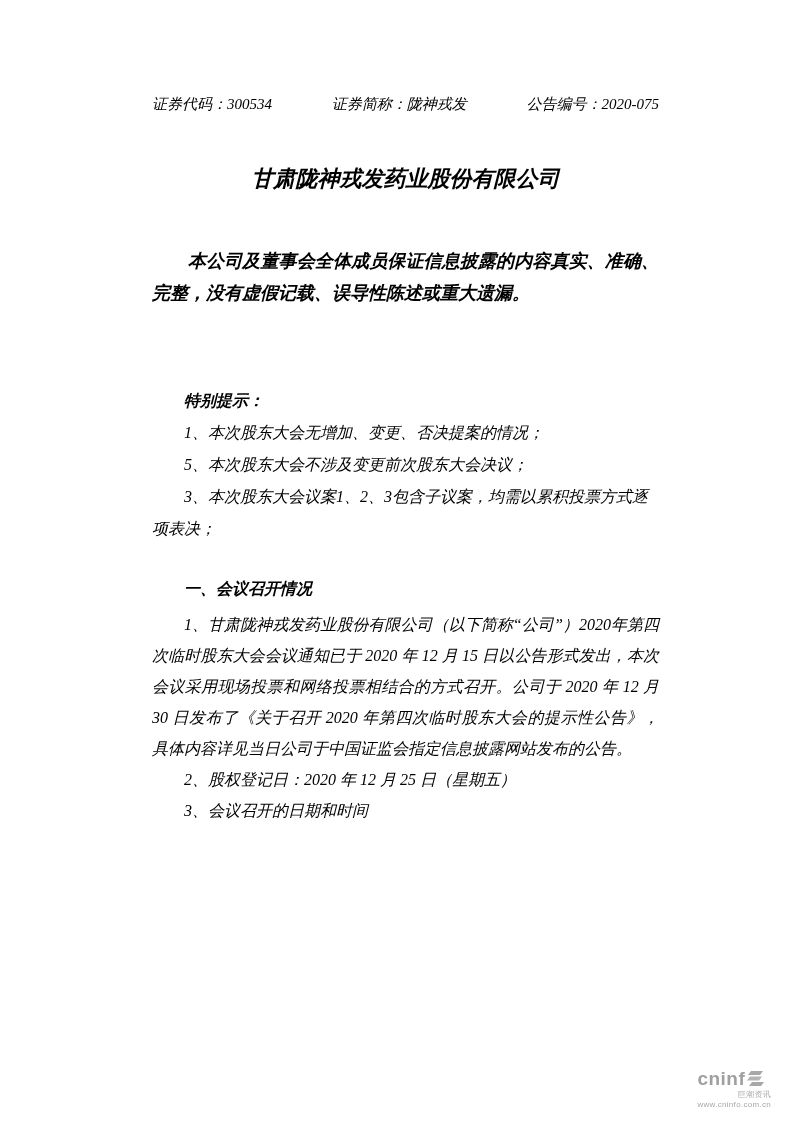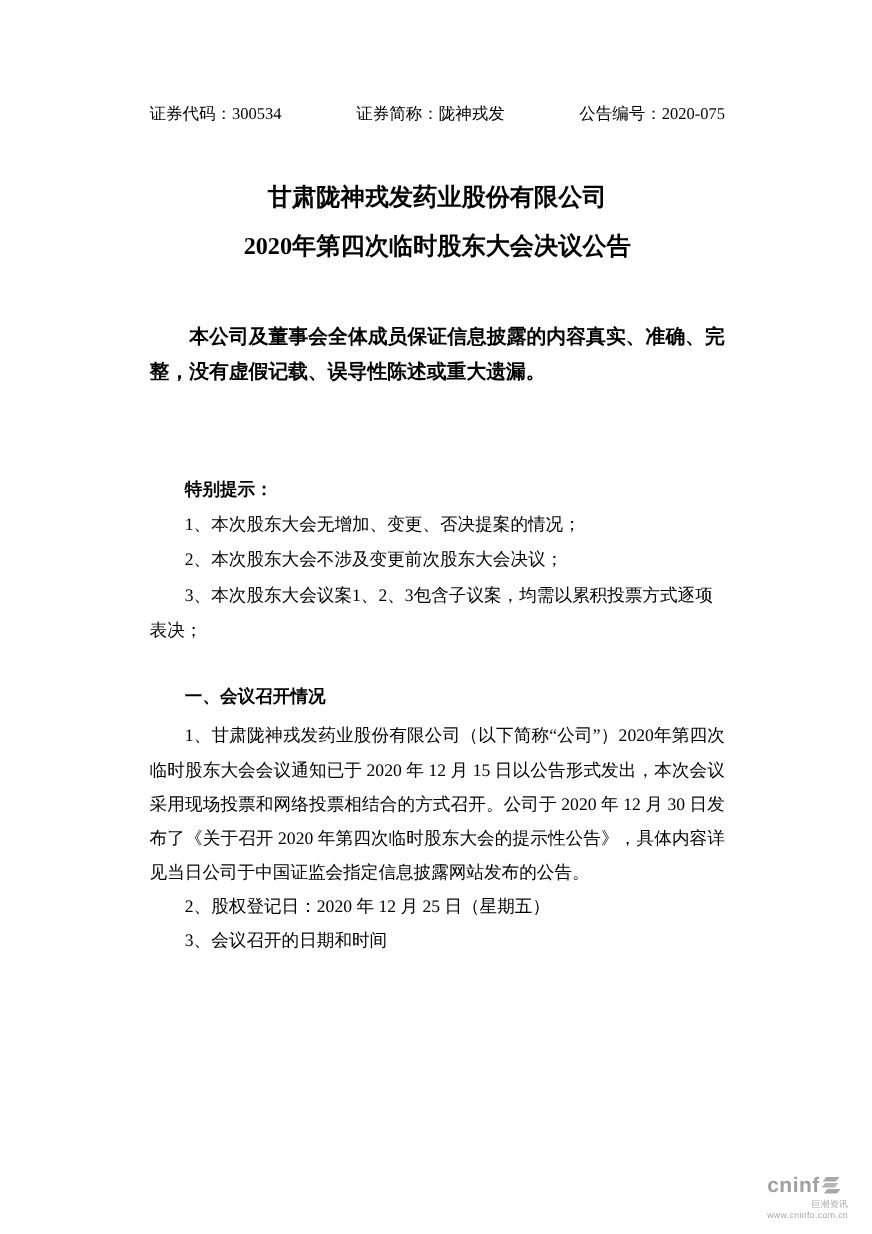--- a/index.html
+++ b/index.html
@@ -9,23 +9,24 @@
     height: 1122px;
     margin: 0 auto;
     background: #ffffff;
     font-family: "Liberation Serif", "DejaVu Serif", serif;
     color: #000000;
     overflow: hidden;
     box-sizing: border-box;
   }
   .content {
     position: absolute;
-    left: 136px;
+    left: 152px;
     right: 134px;
     top: 94px;
+    font-style: italic;
   }
   .doc-header {
     display: flex;
     justify-content: space-between;
     font-size: 15px;
     line-height: 20px;
     white-space: nowrap;
   }
   .title-block {
     margin-top: 42px;
@@ -106,29 +107,28 @@
   <div class="content">
 
     <div class="doc-header">
       <span>证券代码：300534</span>
       <span>证券简称：陇神戎发</span>
       <span>公告编号：2020-075</span>
     </div>
 
     <div class="title-block">
       <div>甘肃陇神戎发药业股份有限公司</div>
-      <div>2020年第四次临时股东大会决议公告</div>
     </div>
 
     <div class="statement">本公司及董事会全体成员保证信息披露的内容真实、准确、完整，没有虚假记载、误导性陈述或重大遗漏。</div>
 
     <div class="special-notice">
       <div class="sn-heading">特别提示：</div>
       <div class="sn-item">1、本次股东大会无增加、变更、否决提案的情况；</div>
-      <div class="sn-item">2、本次股东大会不涉及变更前次股东大会决议；</div>
+      <div class="sn-item">5、本次股东大会不涉及变更前次股东大会决议；</div>
       <div class="sn-item">3、本次股东大会议案1、2、3包含子议案，均需以累积投票方式逐项表决；</div>
     </div>
 
     <div class="section">
       <div class="section-heading">一、会议召开情况</div>
       <p class="para">1、甘肃陇神戎发药业股份有限公司（以下简称“公司”）2020年第四次临时股东大会会议通知已于 2020 年 12 月 15 日以公告形式发出，本次会议采用现场投票和网络投票相结合的方式召开。公司于 2020 年 12 月 30 日发布了《关于召开 2020 年第四次临时股东大会的提示性公告》，具体内容详见当日公司于中国证监会指定信息披露网站发布的公告。</p>
       <p class="para">2、股权登记日：2020 年 12 月 25 日（星期五）</p>
       <p class="para">3、会议召开的日期和时间</p>
     </div>
 

